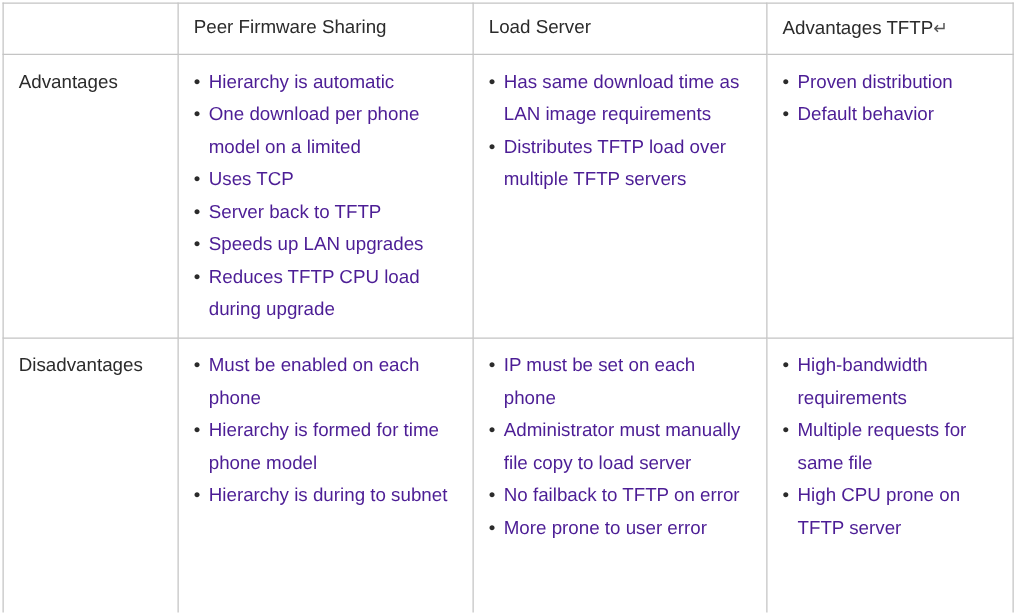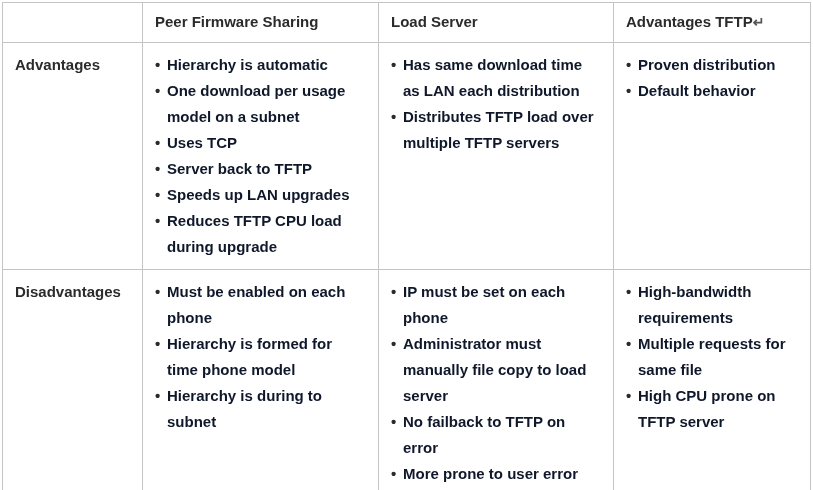--- a/index.html
+++ b/index.html
@@ -35,21 +35,21 @@
   table.compare col.c0 { width: 140px; }
   table.compare col.c1 { width: 236px; }
   table.compare col.c2 { width: 235px; }
   table.compare col.c3 { width: 197px; }
 
   table.compare th,
   table.compare td {
     border: 1px solid #c4c4c4;
     vertical-align: top;
     padding: 9px 11px 9px 12px;
-    font-weight: bold;
+    font-weight: normal;
     text-align: left;
     color: #2b2b2b;
     font-size: 15px;
     line-height: 26px;
     font-family: "Liberation Sans", sans-serif;
   }
 
   table.compare thead th {
     height: 20px;
     padding-top: 8px;
@@ -68,21 +68,21 @@
     margin: 0;
     padding: 0;
     list-style: none;
   }
   ul.bullets li {
     margin: 0;
     padding: 0 0 0 12px;
     position: relative;
     font-size: 15px;
     line-height: 26px;
-    color: #0f172a;
+    color: #4c1d95;
     text-indent: 0;
   }
   ul.bullets li::before {
     content: "\2022";
     position: absolute;
     left: 0;
     top: 0;
     font-size: 15px;
     line-height: 26px;
     color: #2b2b2b;
@@ -113,30 +113,30 @@
         <th><span>Advantages TFTP</span><span class="retmark">↵</span></th>
       </tr>
     </thead>
     <tbody>
 
       <tr class="row-advantages">
         <td class="rowlabel">Advantages</td>
         <td>
           <ul class="bullets">
             <li>Hierarchy is automatic</li>
-            <li>One download per usage model on a subnet</li>
+            <li>One download per phone model on a limited</li>
             <li>Uses TCP</li>
             <li>Server back to TFTP</li>
             <li>Speeds up LAN upgrades</li>
             <li>Reduces TFTP CPU load during upgrade</li>
           </ul>
         </td>
         <td>
           <ul class="bullets">
-            <li>Has same download time as LAN each distribution</li>
+            <li>Has same download time as LAN image requirements</li>
             <li>Distributes TFTP load over multiple TFTP servers</li>
           </ul>
         </td>
         <td>
           <ul class="bullets">
             <li>Proven distribution</li>
             <li>Default behavior</li>
           </ul>
         </td>
       </tr>

